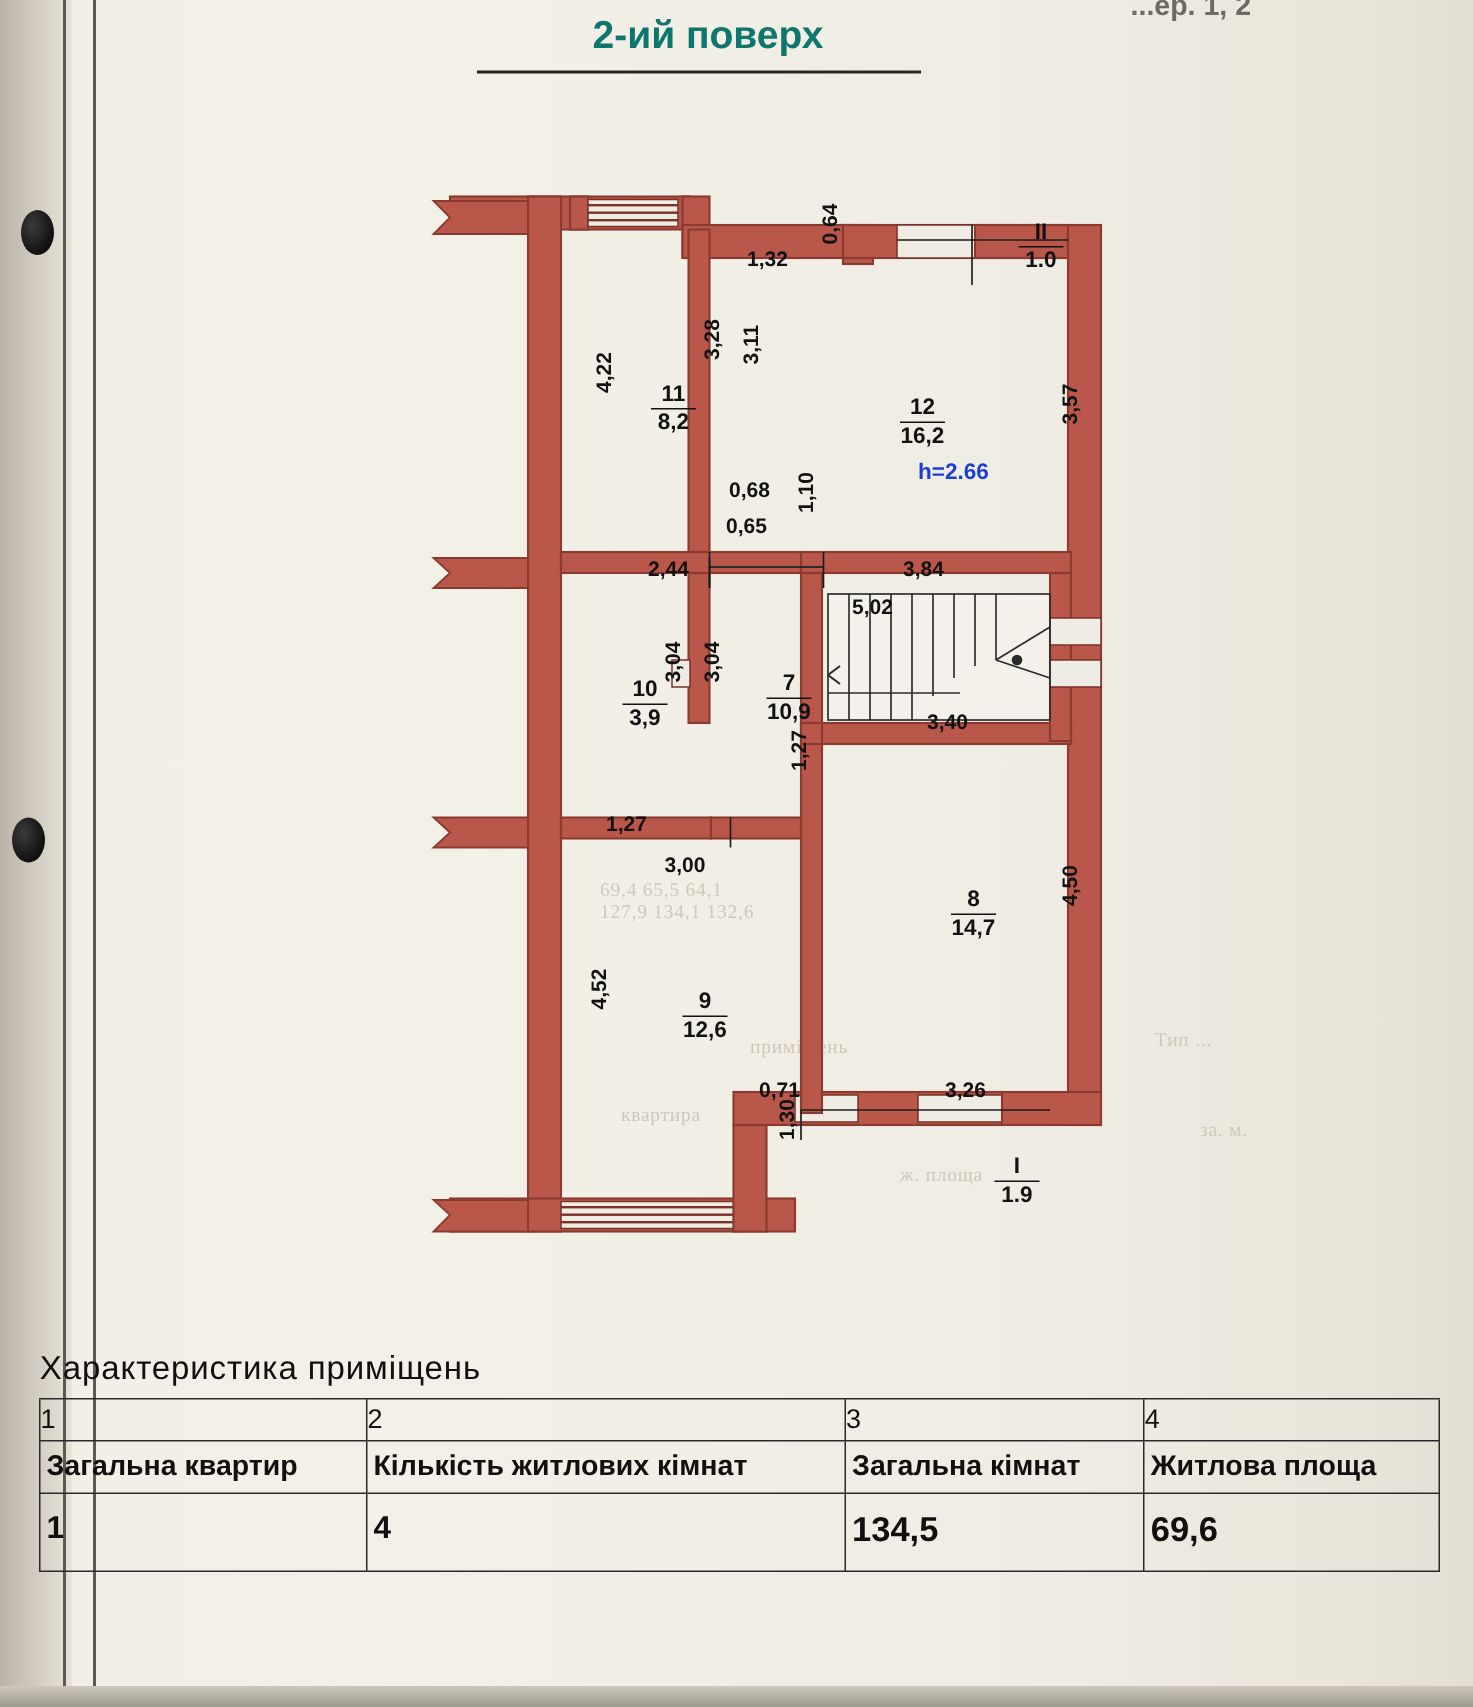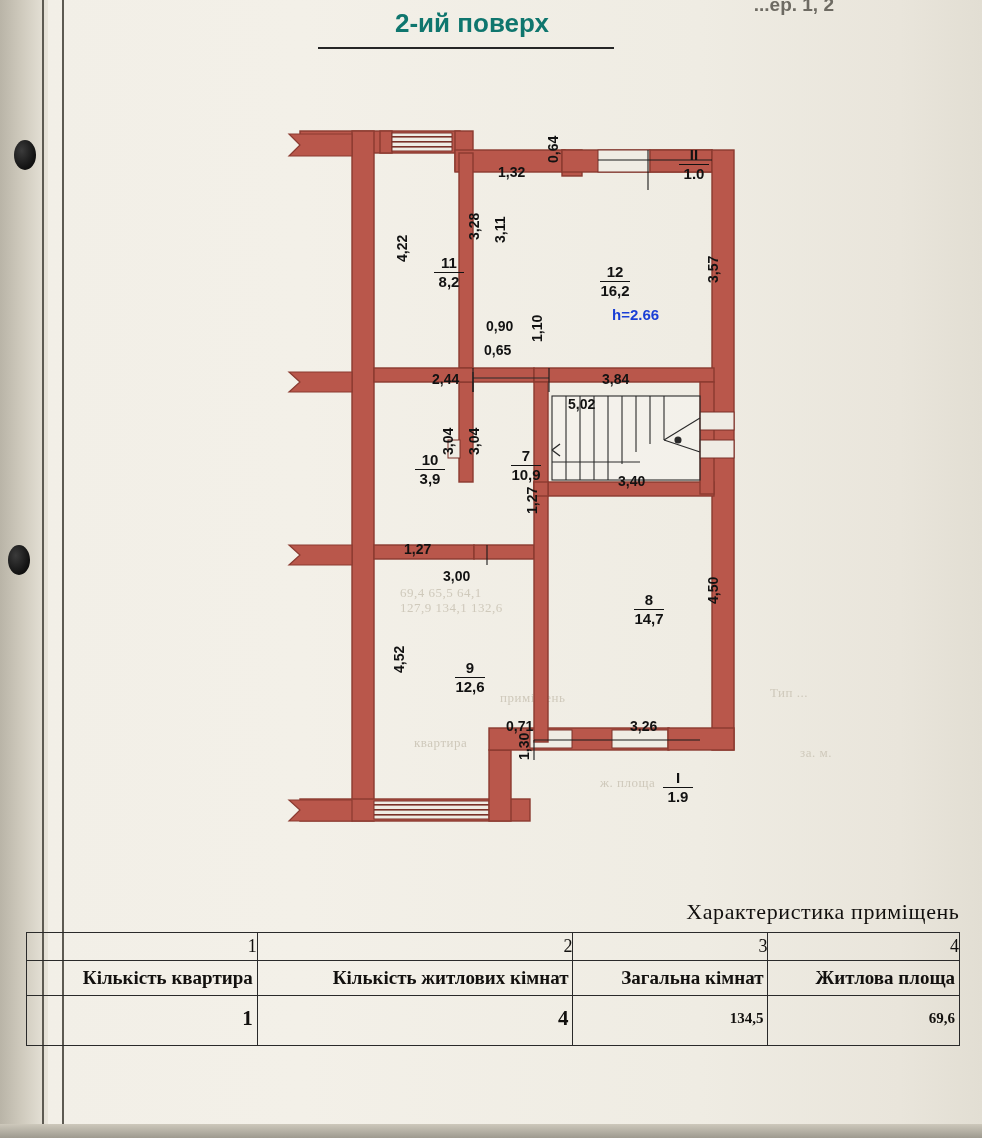--- a/index.html
+++ b/index.html
@@ -48,31 +48,31 @@
   
   #plan{position:absolute;left:0;top:0;}
   
   .tbl{
     position:absolute;left:26px;top:893px;width:934px;
     border-collapse:collapse;
     color:#12100e;
   }
   .tbl td{
     border:1.6px solid #2a2a2a;
-    text-align:right;
-    font-family:Liberation Serif, serif;
+    text-align:left;
+    font-family:Liberation Sans, sans-serif;
   }
   .tbl .caption{
     font-size:22px;padding:6px 0 7px;border-left:none;border-right:none;border-top:none;
     letter-spacing:.6px;
   }
   .tbl .numrow td{font-size:18px;padding:3px 0;}
   .tbl .hdr td{font-size:19px;font-weight:700;padding:6px 4px;line-height:1.15;}
   .tbl .vals td{font-size:21px;font-weight:700;padding:10px 4px 14px;}
-  .tbl .vals td.big{font-size:15px;}
+  .tbl .vals td.big{font-size:23px;}
   .bottom-edge{
     position:absolute;left:0;top:1124px;width:982px;height:14px;
     background:linear-gradient(180deg,#cdc8bb 0%, #9e9a8f 100%);
   }
 </style>
 </head>
 <body>
 
 <div class="paper"></div>
 <div class="shadow-left"></div>
@@ -222,21 +222,21 @@
     </div>
   </div>
 
 <div id="dim-layer">
     <div style="position: absolute; left: 498px; top: 164px; font-family: &quot;Liberation Sans&quot;, sans-serif; font-size: 14px; font-weight: 700; color: rgb(18, 18, 18); white-space: nowrap; transform: rotate(0deg); transform-origin: left top;">1,32</div>
     <div style="position: absolute; left: 545px; top: 163px; font-family: &quot;Liberation Sans&quot;, sans-serif; font-size: 14px; font-weight: 700; color: rgb(18, 18, 18); white-space: nowrap; transform: rotate(-90deg); transform-origin: left top;">0,64</div>
     <div style="position: absolute; left: 394px; top: 262px; font-family: &quot;Liberation Sans&quot;, sans-serif; font-size: 14px; font-weight: 700; color: rgb(18, 18, 18); white-space: nowrap; transform: rotate(-90deg); transform-origin: left top;">4,22</div>
     <div style="position: absolute; left: 466px; top: 240px; font-family: &quot;Liberation Sans&quot;, sans-serif; font-size: 14px; font-weight: 700; color: rgb(18, 18, 18); white-space: nowrap; transform: rotate(-90deg); transform-origin: left top;">3,28</div>
     <div style="position: absolute; left: 492px; top: 243px; font-family: &quot;Liberation Sans&quot;, sans-serif; font-size: 14px; font-weight: 700; color: rgb(18, 18, 18); white-space: nowrap; transform: rotate(-90deg); transform-origin: left top;">3,11</div>
     <div style="position: absolute; left: 705px; top: 283px; font-family: &quot;Liberation Sans&quot;, sans-serif; font-size: 14px; font-weight: 700; color: rgb(18, 18, 18); white-space: nowrap; transform: rotate(-90deg); transform-origin: left top;">3,57</div>
-    <div style="position: absolute; left: 486px; top: 318px; font-family: &quot;Liberation Sans&quot;, sans-serif; font-size: 14px; font-weight: 700; color: rgb(18, 18, 18); white-space: nowrap; transform: rotate(0deg); transform-origin: left top;">0,90</div>
+    <div style="position: absolute; left: 486px; top: 318px; font-family: &quot;Liberation Sans&quot;, sans-serif; font-size: 14px; font-weight: 700; color: rgb(18, 18, 18); white-space: nowrap; transform: rotate(0deg); transform-origin: left top;">0,68</div>
     <div style="position: absolute; left: 484px; top: 342px; font-family: &quot;Liberation Sans&quot;, sans-serif; font-size: 14px; font-weight: 700; color: rgb(18, 18, 18); white-space: nowrap; transform: rotate(0deg); transform-origin: left top;">0,65</div>
     <div style="position: absolute; left: 529px; top: 342px; font-family: &quot;Liberation Sans&quot;, sans-serif; font-size: 14px; font-weight: 700; color: rgb(18, 18, 18); white-space: nowrap; transform: rotate(-90deg); transform-origin: left top;">1,10</div>
     <div style="position: absolute; left: 432px; top: 371px; font-family: &quot;Liberation Sans&quot;, sans-serif; font-size: 14px; font-weight: 700; color: rgb(18, 18, 18); white-space: nowrap; transform: rotate(0deg); transform-origin: left top;">2,44</div>
     <div style="position: absolute; left: 602px; top: 371px; font-family: &quot;Liberation Sans&quot;, sans-serif; font-size: 14px; font-weight: 700; color: rgb(18, 18, 18); white-space: nowrap; transform: rotate(0deg); transform-origin: left top;">3,84</div>
     <div style="position: absolute; left: 568px; top: 396px; font-family: &quot;Liberation Sans&quot;, sans-serif; font-size: 14px; font-weight: 700; color: rgb(18, 18, 18); white-space: nowrap; transform: rotate(0deg); transform-origin: left top;">5,02</div>
     <div style="position: absolute; left: 440px; top: 455px; font-family: &quot;Liberation Sans&quot;, sans-serif; font-size: 14px; font-weight: 700; color: rgb(18, 18, 18); white-space: nowrap; transform: rotate(-90deg); transform-origin: left top;">3,04</div>
     <div style="position: absolute; left: 466px; top: 455px; font-family: &quot;Liberation Sans&quot;, sans-serif; font-size: 14px; font-weight: 700; color: rgb(18, 18, 18); white-space: nowrap; transform: rotate(-90deg); transform-origin: left top;">3,04</div>
     <div style="position: absolute; left: 618px; top: 473px; font-family: &quot;Liberation Sans&quot;, sans-serif; font-size: 14px; font-weight: 700; color: rgb(18, 18, 18); white-space: nowrap; transform: rotate(0deg); transform-origin: left top;">3,40</div>
     <div style="position: absolute; left: 524px; top: 514px; font-family: &quot;Liberation Sans&quot;, sans-serif; font-size: 14px; font-weight: 700; color: rgb(18, 18, 18); white-space: nowrap; transform: rotate(-90deg); transform-origin: left top;">1,27</div>
     <div style="position: absolute; left: 404px; top: 541px; font-family: &quot;Liberation Sans&quot;, sans-serif; font-size: 14px; font-weight: 700; color: rgb(18, 18, 18); white-space: nowrap; transform: rotate(0deg); transform-origin: left top;">1,27</div>
@@ -255,21 +255,21 @@
       <tr>
     <td class="caption" colspan="4">Характеристика приміщень</td>
   </tr>
   <tr class="numrow">
     <td>1</td>
     <td>2</td>
     <td>3</td>
     <td>4</td>
   </tr>
   <tr class="hdr">
-    <td>Кількість квартира</td>
+    <td>Загальна квартир</td>
     <td>Кількість житлових кімнат</td>
     <td>Загальна кімнат</td>
     <td>Житлова площа</td>
   </tr>
   <tr class="vals">
     <td>1</td>
     <td>4</td>
     <td class="big">134,5</td>
     <td class="big">69,6</td>
   </tr>

